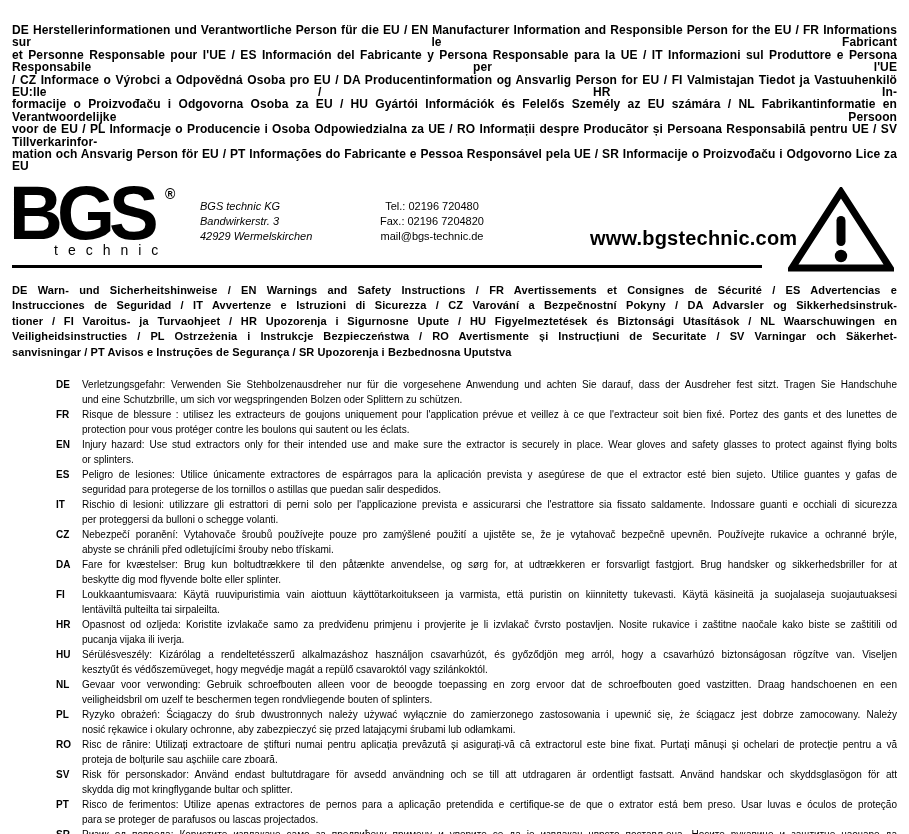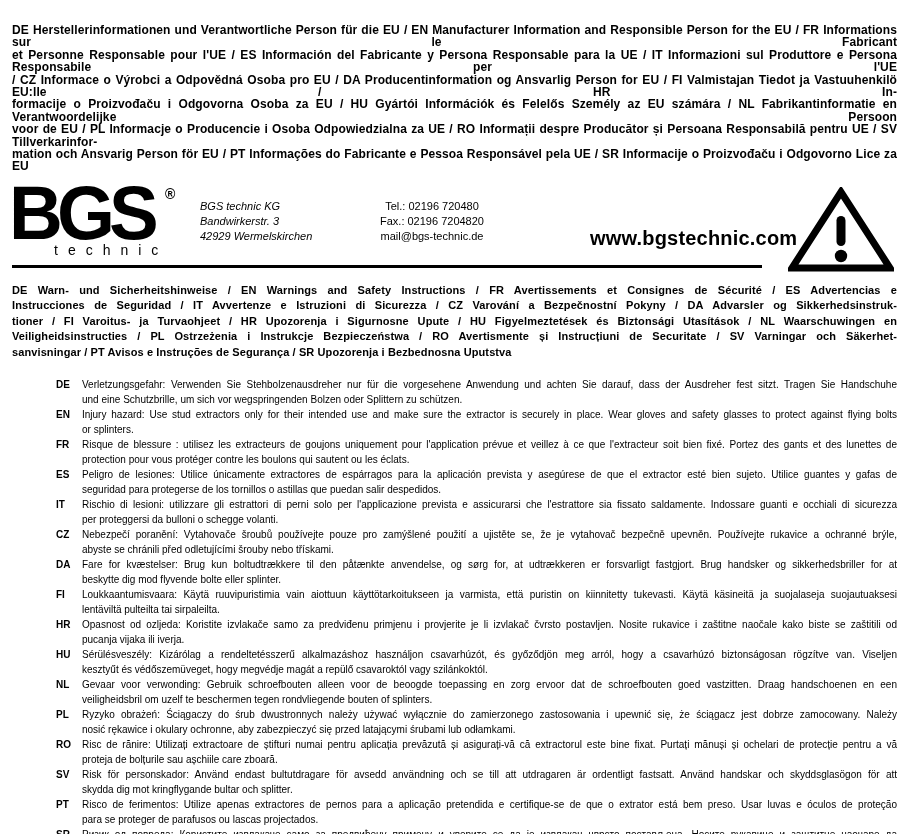--- a/index.html
+++ b/index.html
@@ -169,34 +169,34 @@
 
   <div class="warn-list">
     <div class="warn-item">
       <div class="code">DE</div>
       <div class="text jlines">
           <div class="jl">Verletzungsgefahr: Verwenden Sie Stehbolzenausdreher nur für die vorgesehene Anwendung und achten Sie darauf, dass der Ausdreher fest sitzt. Tragen Sie Handschuhe</div>
           <div class="jl">und eine Schutzbrille, um sich vor wegspringenden Bolzen oder Splittern zu schützen.</div>
         </div>
     </div>
     <div class="warn-item">
+      <div class="code">FR</div>
+      <div class="text jlines">
+          <div class="jl">Risque de blessure : utilisez les extracteurs de goujons uniquement pour l'application prévue et veillez à ce que l'extracteur soit bien fixé. Portez des gants et des lunettes de</div>
+          <div class="jl">protection pour vous protéger contre les boulons qui sautent ou les éclats.</div>
+        </div>
+    </div>
+    <div class="warn-item">
       <div class="code">EN</div>
       <div class="text jlines">
           <div class="jl">Injury hazard: Use stud extractors only for their intended use and make sure the extractor is securely in place. Wear gloves and safety glasses to protect against flying bolts</div>
           <div class="jl">or splinters.</div>
         </div>
     </div>
     <div class="warn-item">
-      <div class="code">FR</div>
-      <div class="text jlines">
-          <div class="jl">Risque de blessure : utilisez les extracteurs de goujons uniquement pour l'application prévue et veillez à ce que l'extracteur soit bien fixé. Portez des gants et des lunettes de</div>
-          <div class="jl">protection pour vous protéger contre les boulons qui sautent ou les éclats.</div>
-        </div>
-    </div>
-    <div class="warn-item">
       <div class="code">ES</div>
       <div class="text jlines">
           <div class="jl">Peligro de lesiones: Utilice únicamente extractores de espárragos para la aplicación prevista y asegúrese de que el extractor esté bien sujeto. Utilice guantes y gafas de</div>
           <div class="jl">seguridad para protegerse de los tornillos o astillas que puedan salir despedidos.</div>
         </div>
     </div>
     <div class="warn-item">
       <div class="code">IT</div>
       <div class="text jlines">
           <div class="jl">Rischio di lesioni: utilizzare gli estrattori di perni solo per l'applicazione prevista e assicurarsi che l'estrattore sia fissato saldamente. Indossare guanti e occhiali di sicurezza</div>

